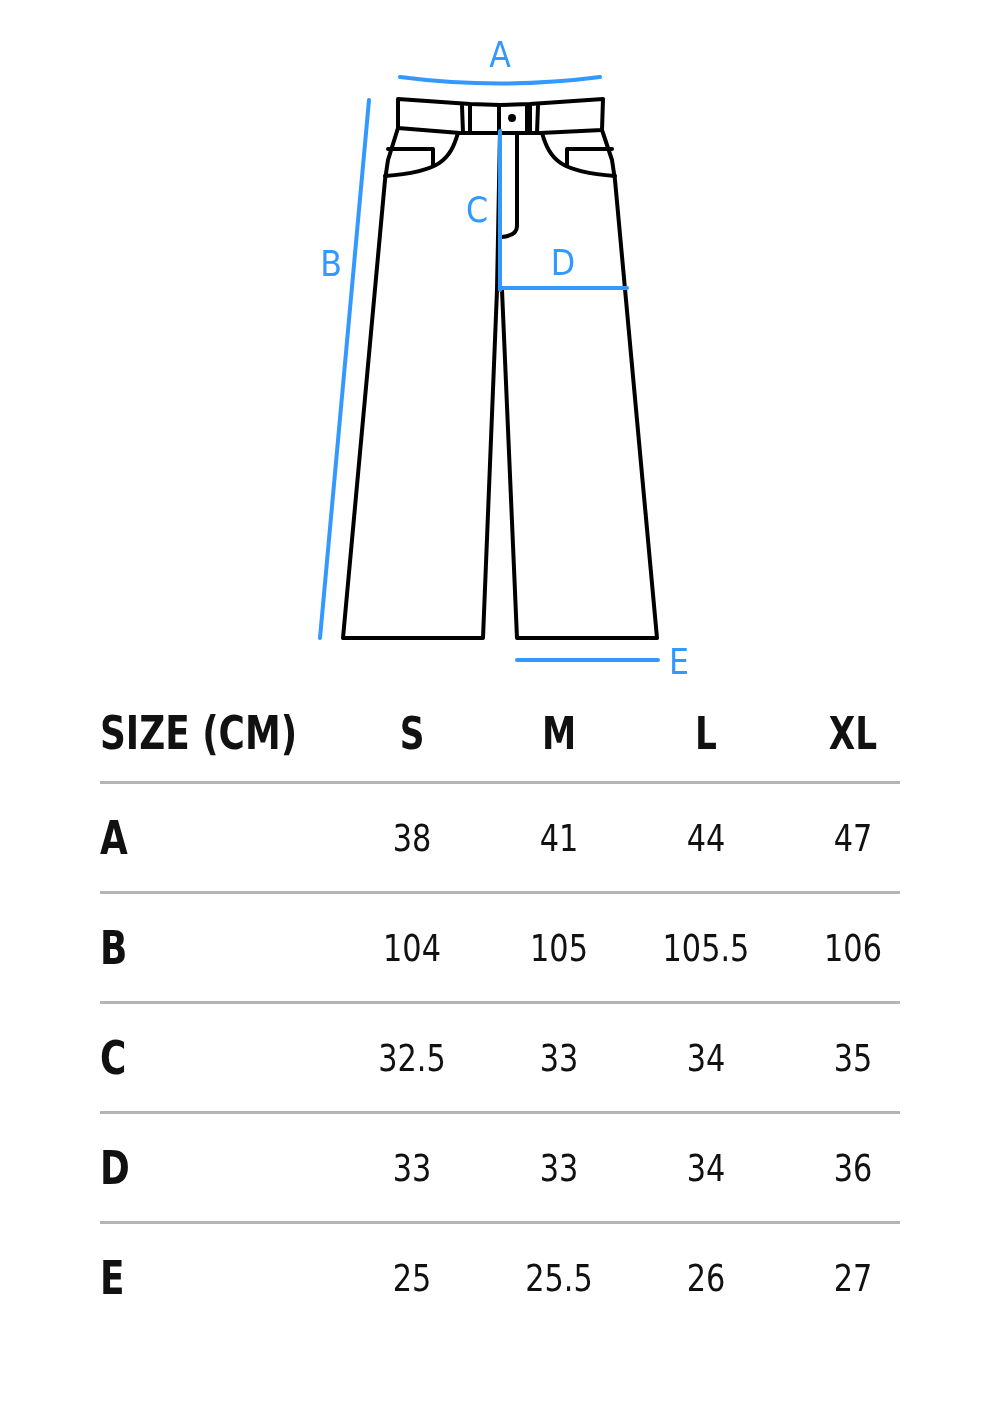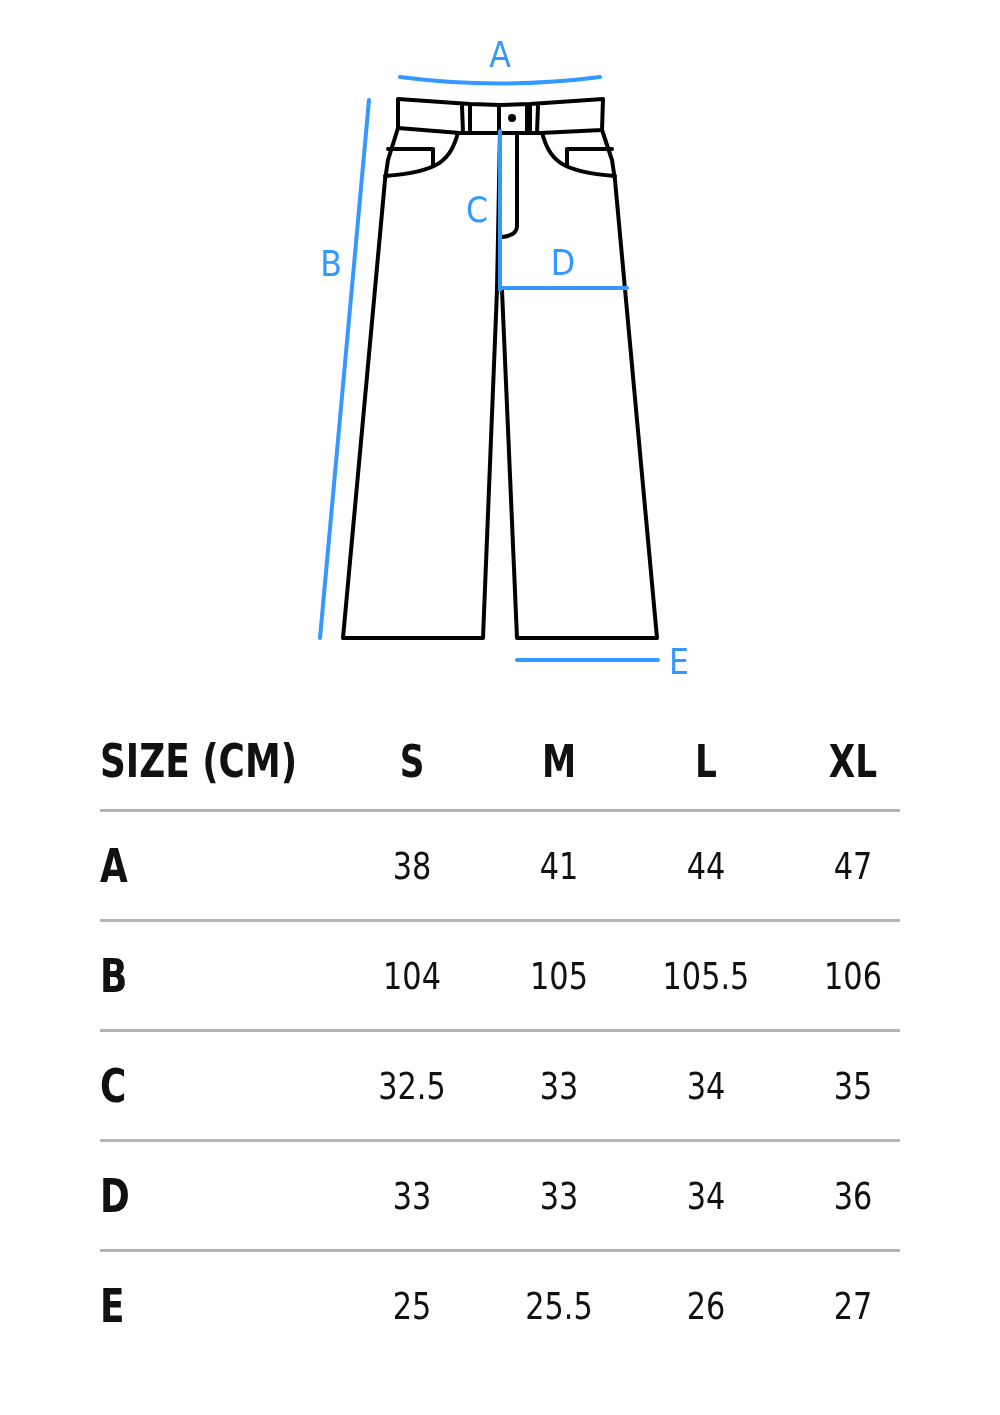--- a/index.html
+++ b/index.html
@@ -1,20 +1,20 @@
 <!DOCTYPE html>
 <html><head>
 <meta charset="utf-8">
 <style>
   html, body { margin:0; padding:0; background:#ffffff; }
   body { width:1000px; height:1415px; position:relative; overflow:hidden; font-family:"Liberation Sans", sans-serif; }
   .diagram { position:absolute; left:0; top:0; width:1000px; height:700px; }
   .diagram svg { position:absolute; left:0; top:0; }
   .dlabel { position:absolute; color:#3399ff; font-size:36px; font-weight:500; font-family:"DejaVu Sans", sans-serif; line-height:1; transform:translate(-50%,-50%) scaleX(0.88); }
-  .table { position:absolute; left:100px; top:712px; width:800px; }
+  .table { position:absolute; left:100px; top:684px; width:800px; }
   .row { position:relative; height:107px; border-bottom:3px solid #b4b4b4; }
   .row.header { height:97px; }
   .row.last { border-bottom:none; }
   .cell { position:absolute; top:50%; transform:translate(-50%,-50%); color:#111; white-space:nowrap; }
   .head-cell { font-family:"DejaVu Sans", sans-serif; font-weight:bold; font-size:44px; transform:translate(-50%,-50%) scaleX(0.78); }
   .label-cell { left:0; transform:translateY(-50%) scaleX(0.78); transform-origin:left center; font-family:"DejaVu Sans", sans-serif; font-weight:bold; font-size:46px; }
   .val-cell { font-family:"DejaVu Sans", sans-serif; font-size:37px; font-weight:normal; transform:translate(-50%,-50%) scaleX(0.82); }
   .c1 { left:312px; } .c2 { left:459px; } .c3 { left:606px; } .c4 { left:753px; }
 </style>
 </head>

